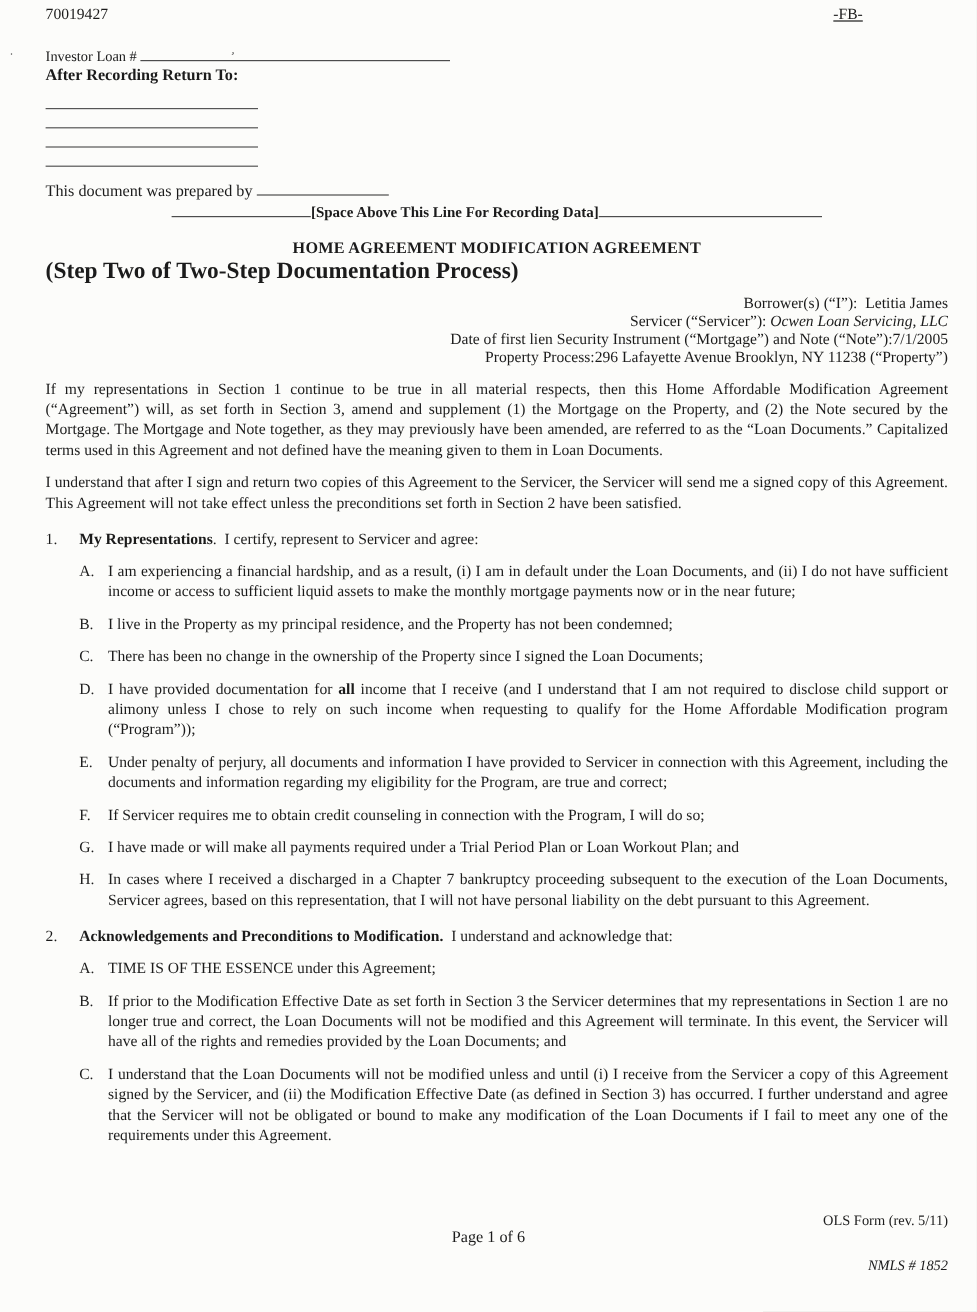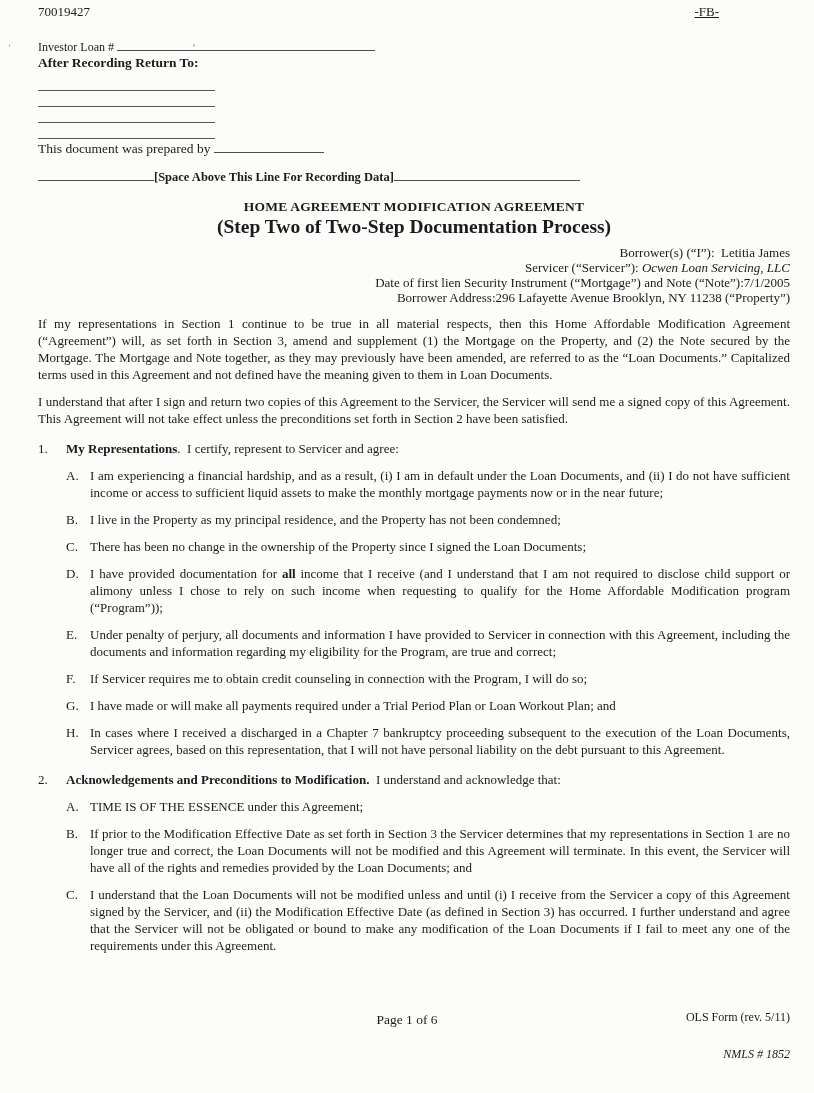--- a/index.html
+++ b/index.html
@@ -16,40 +16,40 @@
   }
   .top-row { display:flex; justify-content:space-between; font-size:13px; }
   .stamp { margin-right:71px;text-decoration:underline; }
   .investor-row { margin-top:18px; font-size:12px; }
   .blank { display:inline-block; border-bottom:1.3px solid #4c4c4c; height:12px; vertical-align:baseline; }
   .w258 { width:258px; }
   .w110 { width:110px; }
   .return-to { font-weight:bold; font-size:13.5px; }
   .blank-block { margin-top:4px; }
   .blank-block .blank-line { width:177px; height:15px; border-bottom:1.3px solid #555; }
-  .prepared-row { margin-top:1px; font-size:13.5px; }
-  .space-above-row { margin-top:11px; font-size:12.5px; font-weight:bold; white-space:nowrap; }
+  .prepared-row { margin-top:11px; font-size:13.5px; }
+  .space-above-row { margin-top:1px; font-size:12.5px; font-weight:bold; white-space:nowrap;text-align:center; }
   .lead-blank { width:116px; }
   .trail-blank { width:186px; }
   .title1 { margin-top:14px; text-align:center; font-weight:bold; font-size:13.5px; letter-spacing:.2px; }
-  .title2 { margin-top:1px; text-align:center; font-weight:bold; font-size:19.5px; }
+  .title2 { margin-top:1px; text-align:left; font-weight:bold; font-size:19.5px; }
   .loan-info { margin-top:7px; font-size:13px; line-height:15px; }
   .info-line { white-space:pre-wrap;text-align:right; }
   .italic { font-style:italic;margin-top:23px; }
   .body-text { font-size:13px; line-height:17px; }
   .para { margin-top:10px; text-align:justify; }
   .sec-head { margin-top:13px; display:flex; }
   .sec-num { width:28px; flex:0 0 28px; }
   .sec-head-text { white-space:pre-wrap; }
   .sec-head-text b { font-weight:bold; }
   .item { display:flex; margin-top:10px; margin-left:28px; }
   .item-letter { width:24px; flex:0 0 24px; }
   .item-text { flex:1; text-align:justify; }
   .item-text .bold { font-weight:bold; }
-  .footer-page { position:absolute; left:0; right:0; bottom:65px; text-align:center; font-size:13.5px; }
+  .footer-page { position:absolute; left:0; right:0; bottom:54px; text-align:center; font-size:13.5px; }
   .footer-form { position:absolute; right:24px; bottom:32px; text-align:right; font-size:12px; line-height:14px; }
   .speck { position:absolute; color:#555; font-size:10px; }
   .speck1 { left:8px; top:40px; }
   .speck2 { left:192px; top:42px; transform:rotate(8deg); }
   .speck3 { left:96px; top:44px; }
 </style>
 </head>
 <body>
 
 <div class="page">
@@ -84,21 +84,21 @@
     <span class="blank lead-blank"></span><span>[Space Above This Line For Recording Data]</span><span class="blank trail-blank"></span>
   </div>
 
   <div class="title1">HOME AGREEMENT MODIFICATION AGREEMENT</div>
   <div class="title2">(Step Two of Two-Step Documentation Process)</div>
 
   <div class="loan-info" id="loan-info">
       <div class="info-line"><span>Borrower(s) (“I”):  </span><span>Letitia James</span></div>
       <div class="info-line"><span>Servicer (“Servicer”): </span><span class="italic">Ocwen Loan Servicing, LLC</span></div>
       <div class="info-line"><span>Date of first lien Security Instrument (“Mortgage”) and Note (“Note”):</span><span>7/1/2005</span></div>
-      <div class="info-line"><span>Borrower Address:</span><span>296 Lafayette Avenue Brooklyn, NY 11238 (“Property”)</span></div>
+      <div class="info-line"><span>Property Process:</span><span>296 Lafayette Avenue Brooklyn, NY 11238 (“Property”)</span></div>
     </div>
 
   <div class="body-text" id="intro">
       <div class="para">If my representations in Section 1 continue to be true in all material respects, then this Home Affordable Modification Agreement (“Agreement”) will, as set forth in Section 3, amend and supplement (1) the Mortgage on the Property, and (2) the Note secured by the Mortgage.  The Mortgage and Note together, as they may previously have been amended, are referred to as the “Loan Documents.”  Capitalized terms used in this Agreement and not defined have the meaning given to them in Loan Documents.</div>
       <div class="para">I understand that after I sign and return two copies of this Agreement to the Servicer, the Servicer will send me a signed copy of this Agreement.  This Agreement will not take effect unless the preconditions set forth in Section 2 have been satisfied.</div>
     </div>
 
   <div class="body-text" id="sections">
       <div class="sec-head">
         <span class="sec-num">1.</span>

